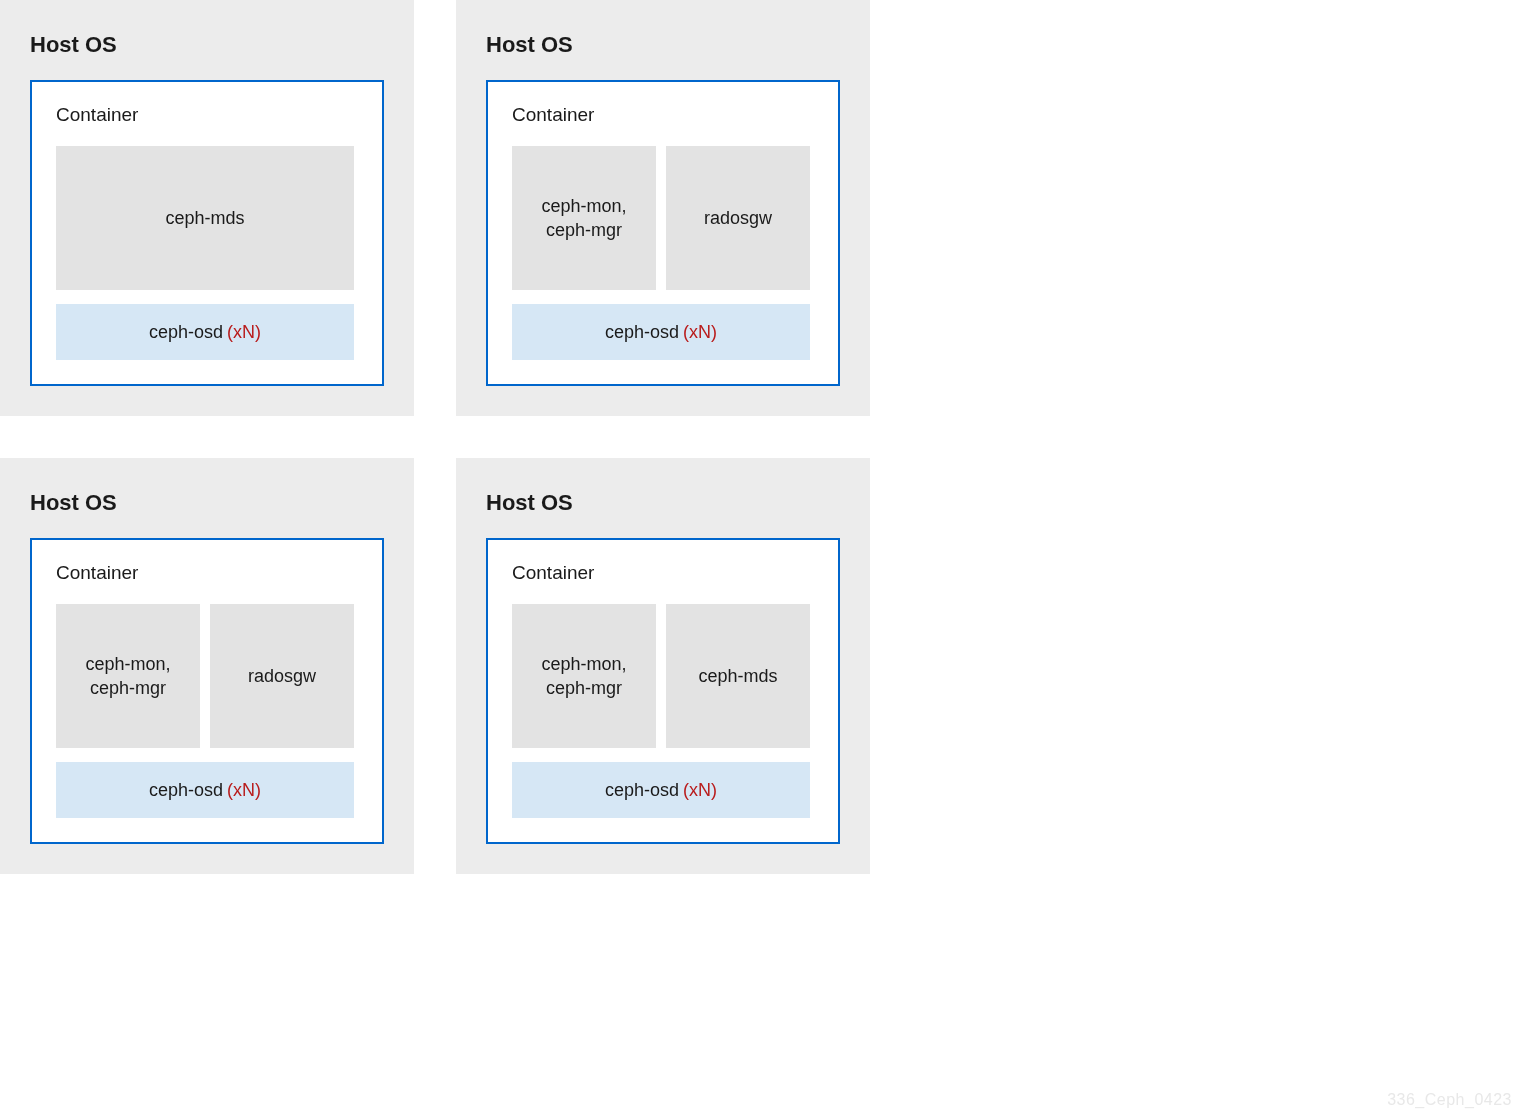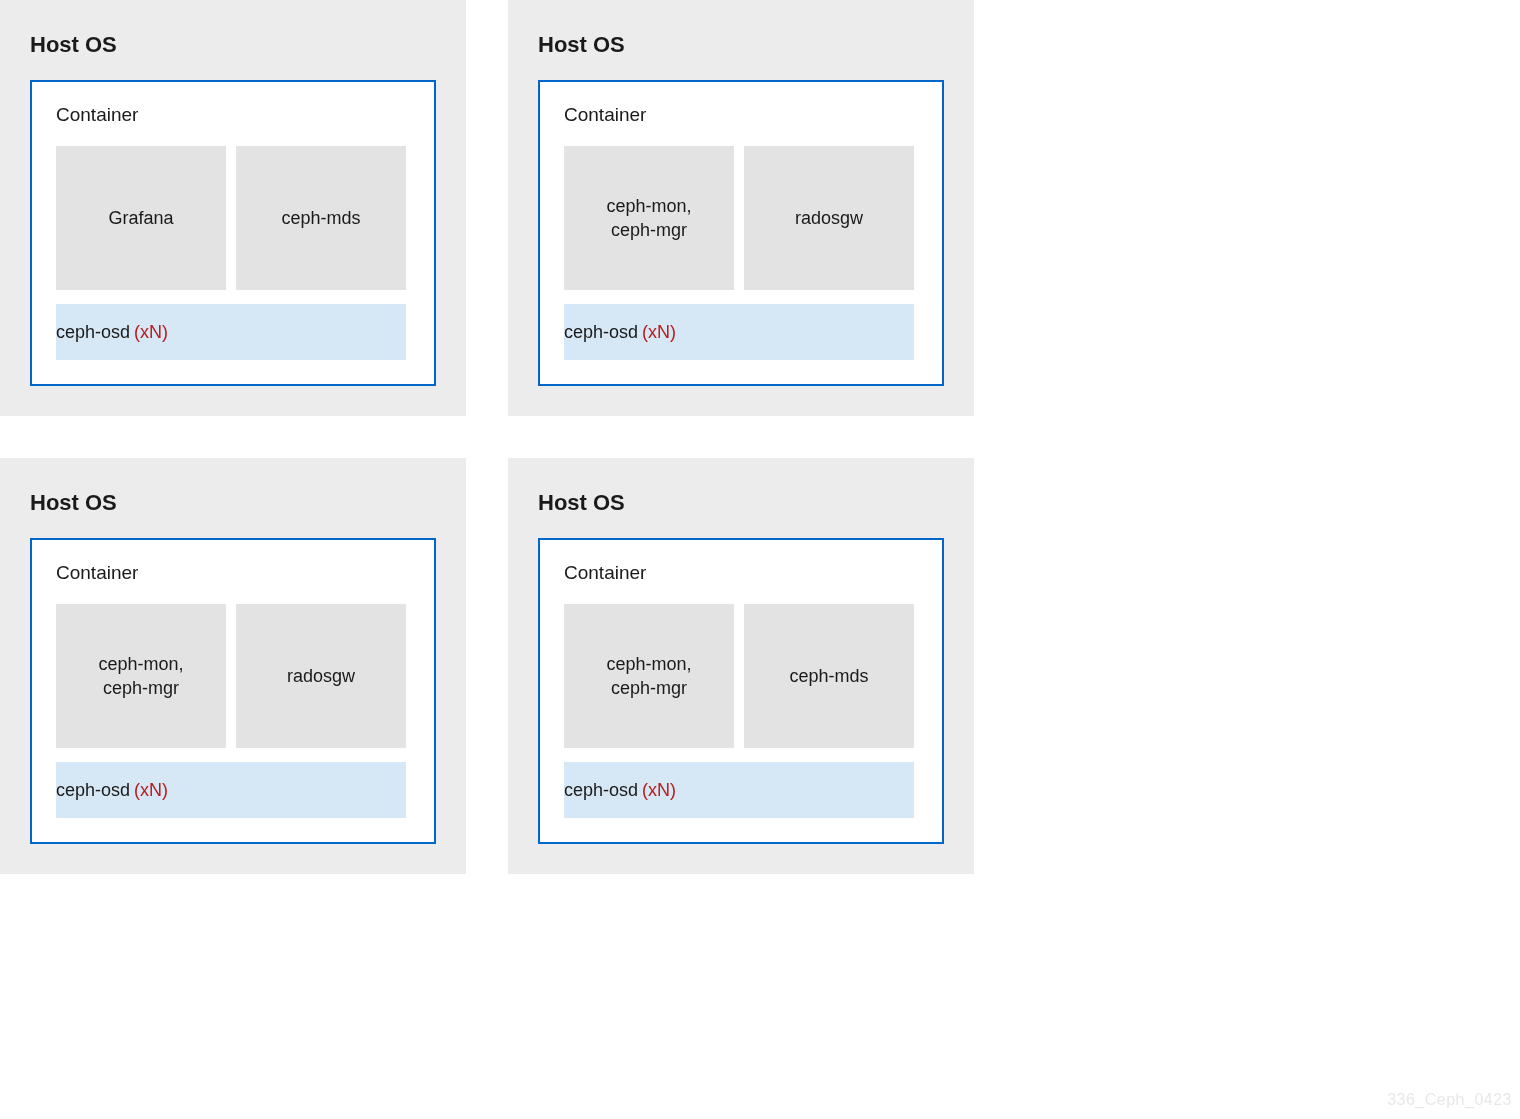--- a/index.html
+++ b/index.html
@@ -21,21 +21,21 @@
       gap: 42px 42px;
       width: 870px;
       padding: 0;
       position: absolute;
       top: 0;
       left: 0;
     }
     .host-panel {
       background: #ececec;
       padding: 32px 30px 30px 30px;
-      width: 466px;
+      width: 414px;
     }
     .host-title {
       font-size: 22px;
       font-weight: 700;
       color: #1a1a1a;
       margin-bottom: 22px;
     }
     .container-box {
       background: #ffffff;
       border: 2px solid #0066cc;
@@ -63,20 +63,21 @@
       font-size: 18px;
       color: #1a1a1a;
       line-height: 1.35;
       padding: 8px;
     }
     .osd-box {
       background: #d6e7f5;
       height: 56px;
       display: flex;
       align-items: center;
+      justify-content: center;
       font-size: 18px;
       color: #1a1a1a;
     }
     .osd-box .suffix {
       color: #b91c1c;
       margin-left: 4px;
     }
     .footer-watermark {
       position: absolute;
       right: 8px;
@@ -89,21 +90,20 @@
 </head>
 <body>
 
 <div class="grid">
 
   <div class="host-panel">
     <div class="host-title">Host OS</div>
     <div class="container-box">
       <div class="container-title">Container</div>
       <div class="services-row">
-        <div class="service-box">Grafana</div>
         <div class="service-box">ceph-mds</div>
       </div>
       <div class="osd-box">
         <span>ceph-osd</span>
         <span class="suffix">(xN)</span>
       </div>
     </div>
   </div>
 
   <div class="host-panel">

